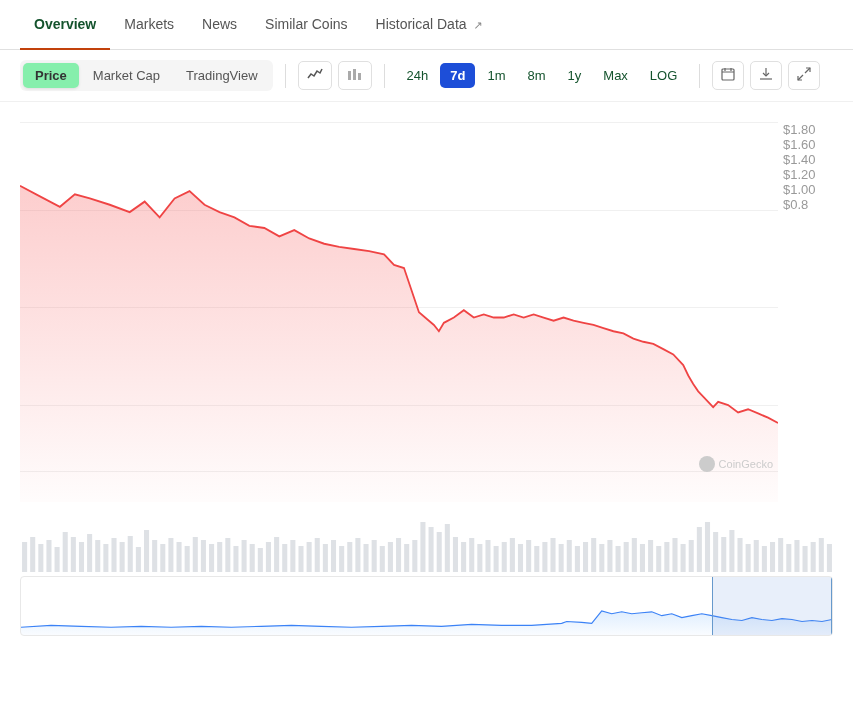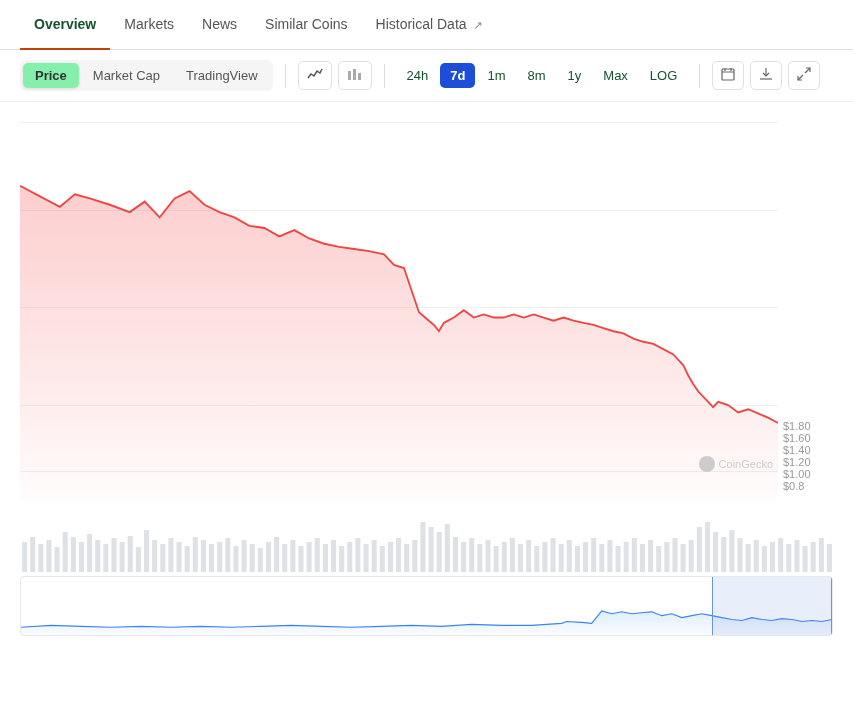--- a/index.html
+++ b/index.html
@@ -111,22 +111,22 @@
       margin-top: 10px;
     }
     .price-labels {
       position: absolute;
       right: 0;
       top: 0;
       bottom: 0;
       width: 50px;
       display: flex;
       flex-direction: column;
-      justify-content: flex-end;
-      font-size: 11px;
+      justify-content: flex-start;
+      font-size: 13px;
       color: #999;
       padding: 10px 0;
     }
     .chart-svg-area {
       position: absolute;
       left: 0;
       right: 55px;
       top: 0;
       bottom: 0;
     }

